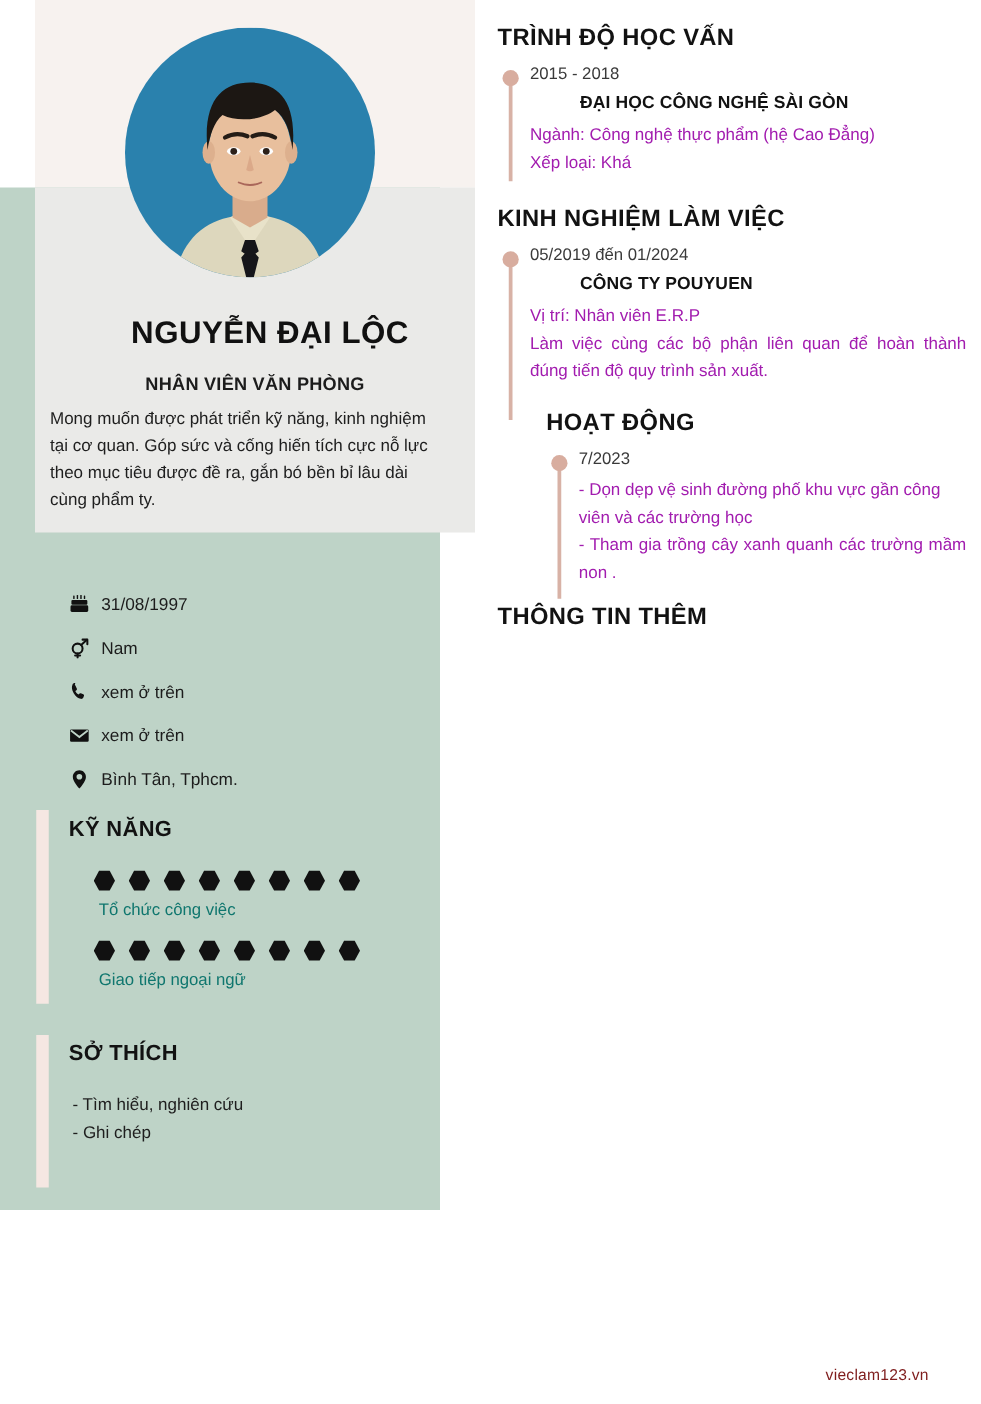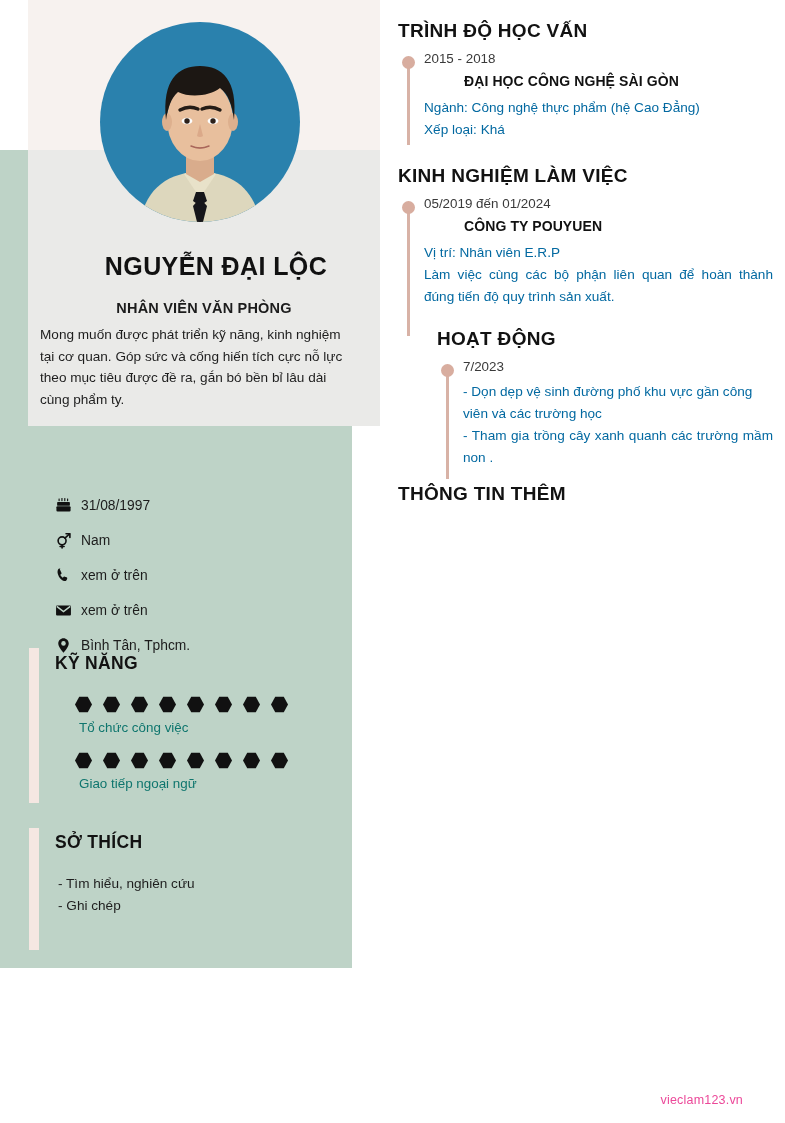--- a/index.html
+++ b/index.html
@@ -76,21 +76,21 @@
     left: 40px; top: 324px;
     width: 315px;
     font-size: 13.6px;
     line-height: 21.5px;
     color: #1e1e1e;
   }
 
   
   .contact {
     position: absolute;
-    left: 55px; top: 488px;
+    left: 55px; top: 466px;
     width: 290px;
   }
   .contact-row {
     display: flex;
     align-items: center;
     height: 35px;
   }
   .contact-ico {
     width: 26px;
     display: flex;
@@ -188,31 +188,31 @@
     font-size: 14px;
     font-weight: bold;
     color: #111;
     margin: 0 0 8px 0;
     letter-spacing: 0.1px;
     padding-left: 40px;
   }
   .r-line {
     font-size: 13.6px;
     line-height: 22px;
-    color: #0369a1;
+    color: #a21caf;
     margin: 0;
   }
   .r-line.justify { text-align: justify; }
 
   
   .watermark {
     position: absolute;
     right: 42px; bottom: 16px;
     font-size: 12.5px;
-    color: #ec4899;
+    color: #7f1d1d;
     letter-spacing: 0.2px;
   }
 </style>
 </head>
 <body>
 
 <div class="bg-pink"></div>
 <div class="bg-green"></div>
 <div class="bg-grey"></div>
 

